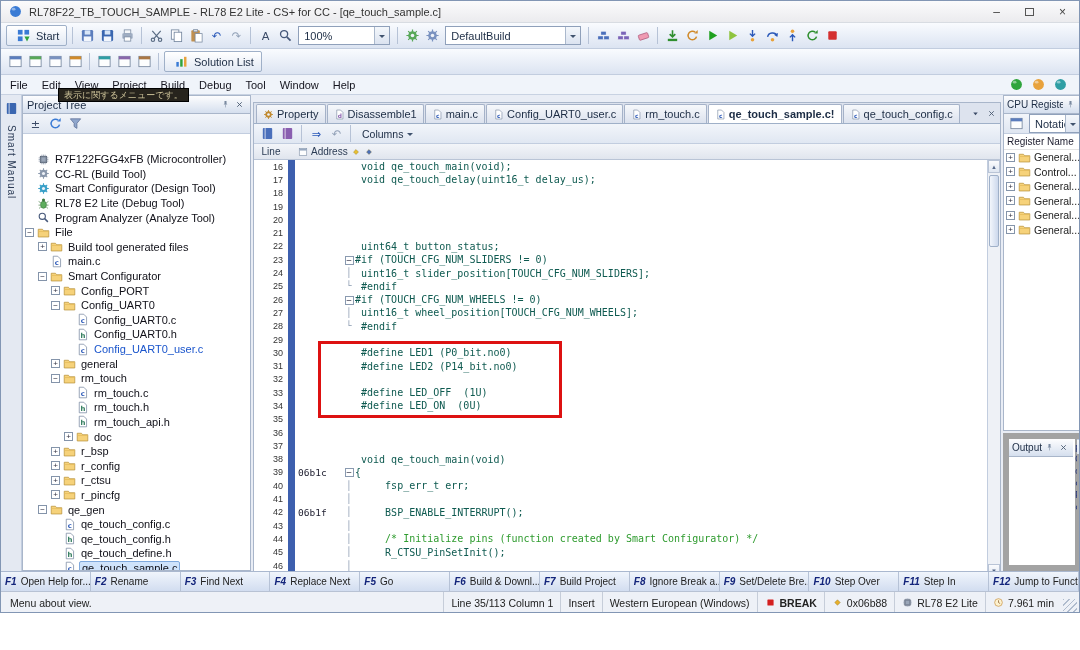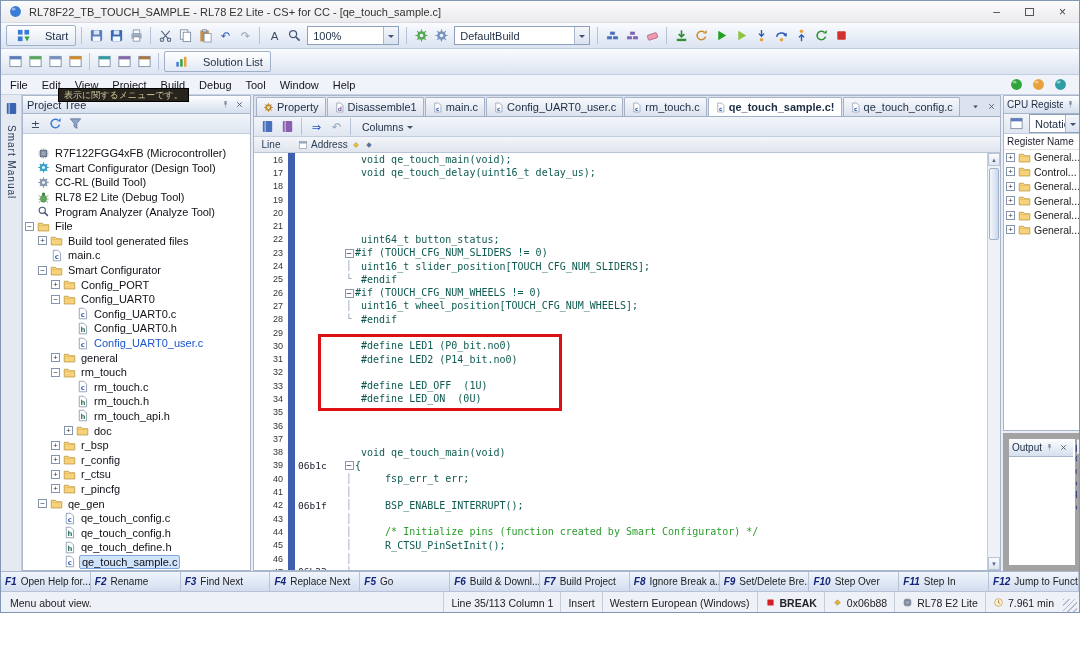--- a/index.html
+++ b/index.html
@@ -12,54 +12,54 @@
   .wbtns{display:flex;height:100%}
   .wbtn{width:33px;height:100%;display:flex;align-items:center;justify-content:center;color:#444;font-size:12px}
   .maxglyph{width:9px;height:8px;border:1px solid #555;display:inline-block}
   
   .tb{position:absolute;left:0;right:0;display:flex;align-items:center;padding:0 5px;background:linear-gradient(#f9fbfe,#dce4f2);border-bottom:1px solid #c2cddf;gap:2px}
   #toolbar1{top:22px;height:26px}
   #toolbar2{top:48px;height:26px}
   .tbi{width:18px;height:18px;display:inline-flex;align-items:center;justify-content:center;border-radius:2px;flex:none}
   .tbi svg{width:15px;height:15px}
   .tsep{width:1px;height:17px;background:#b6c2d6;margin:0 3px;flex:none}
-  .tbtn{display:inline-flex;align-items:center;gap:13px;height:21px;padding:0 7px;background:linear-gradient(#ffffff,#e2e9f4);border:1px solid #9fb0c8;border-radius:2px;font-family:inherit;font-size:11px;color:#1c2c44}
+  .tbtn{display:inline-flex;align-items:center;gap:4px;height:21px;padding:0 7px;background:linear-gradient(#ffffff,#e2e9f4);border:1px solid #9fb0c8;border-radius:2px;font-family:inherit;font-size:11px;color:#1c2c44}
   .combo{display:inline-flex;align-items:center;height:19px;background:#fff;border:1px solid #8fa0ba;margin:0 2px;flex:none}
   .combo .cval{flex:1;font-size:11px;padding:0 5px;color:#1c2c44;overflow:hidden;white-space:nowrap}
   .combo .carr{width:15px;height:100%;display:flex;align-items:center;justify-content:center;background:linear-gradient(#f4f7fb,#dbe3f0);border-left:1px solid #aab8cc}
   .combo .carr::before{content:"";width:0;height:0;border:3.5px solid transparent;border-top-color:#40536e;transform:translateY(2px)}
   
   #menubar{position:absolute;top:74px;left:0;right:0;height:20px;background:#f0f4fa;border-bottom:1px solid #c8d2e2;display:flex;align-items:center;padding:0 2px}
   #menu-items{display:flex}
   .mitem{font-size:11px;padding:2px 7px;color:#14141e}
   .mright{margin-left:auto;display:flex;gap:4px;padding-right:8px}
   #tooltip{position:absolute;left:57px;top:87px;height:14px;background:#27241d;border:1px solid #000;color:#cfc49a;font-size:9px;line-height:12px;padding:0 5px;z-index:60;white-space:nowrap}
   
   #main{position:absolute;top:94px;left:0;right:0;height:476px}
   #sidestrip{position:absolute;left:0;top:0;width:21px;height:100%;background:#e4e9f2;border-right:1px solid #c2cddf;display:flex;flex-direction:column;align-items:center;padding-top:4px}
   #sidestrip .vlabel{writing-mode:vertical-rl;font-size:10px;color:#2a3a55;margin-top:8px;letter-spacing:1px}
   .panel-h{height:18px;background:linear-gradient(#fdfdfe,#d5dfee);border-bottom:1px solid #a9b6ca;display:flex;align-items:center;padding:0 4px;font-size:11px;color:#1c2c44;flex:none}
   .panel-h .ph-title{flex:1;white-space:nowrap;overflow:hidden}
   .phbtn{width:14px;height:13px;display:inline-flex;align-items:center;justify-content:center;flex:none}
   .phbtn svg{width:9px;height:9px}
   .panel-tb{height:20px;background:linear-gradient(#f2f5fa,#dfe6f1);border-bottom:1px solid #c2cddf;display:flex;align-items:center;gap:2px;padding:0 3px;flex:none}
   #ptree{position:absolute;left:21px;top:0;width:229px;height:100%;background:#fff;border:1px solid #a9b6ca;display:flex;flex-direction:column}
-  #tree-items{flex:1;overflow:hidden;padding-top:12px}
+  #tree-items{flex:1;overflow:hidden;padding-top:18px}
   .trow{height:14.6px;display:flex;align-items:center;font-size:11px;color:#101018;white-space:nowrap}
   .exp{width:9px;height:9px;border:1px solid #8494aa;background:#fff;font-size:8px;line-height:7px;text-align:center;color:#334;margin-right:3px;flex:none}
   .expsp{width:12px;flex:none}
   .ti{width:13px;height:13px;margin-right:3px;flex:none;display:inline-flex}
   .ti svg{width:13px;height:13px}
   .tlab{padding:0 2px}
   .trow.sel .tlab{background:#cfe3fb;border:1px solid #7fa9dd;border-radius:2px}
   .trow.emph .tlab{color:#1a55cc}
   #vsplit1{position:absolute;left:250px;top:0;width:2px;height:100%}
   #vsplit2{position:absolute;left:1000px;top:0;width:2px;height:100%}
   
-  #editor{position:absolute;left:252px;top:0;width:748px;height:100%;display:flex;flex-direction:column;background:#fff;border:1px solid #a9b6ca}
+  #editor{position:absolute;left:252px;top:7px;width:748px;height:100%;display:flex;flex-direction:column;background:#fff;border:1px solid #a9b6ca}
   #tabbar{height:21px;background:#dde3ee;border-bottom:1px solid #9fb0c8;display:flex;align-items:flex-end;padding:1px 2px 0;flex:none}
   #tabs{display:flex;align-items:flex-end;overflow:hidden}
   .etab{height:19px;display:inline-flex;align-items:center;gap:3px;padding:0 6px;font-size:11px;background:linear-gradient(#f6f8fb,#dce2ee);border:1px solid #a5b2c8;border-bottom:none;border-radius:2px 2px 0 0;margin-right:1px;color:#1c2c44;white-space:nowrap;flex:none}
   .etab.active{background:#fff;font-weight:bold}
   .etab .ti{width:11px;height:11px;margin-right:0}
   .etab .ti svg{width:11px;height:11px}
   .tabbar-r{margin-left:auto;display:flex;gap:2px;align-items:center;padding-bottom:3px}
   #edtoolbar{height:20px;background:linear-gradient(#f2f5fa,#e0e7f2);border-bottom:1px solid #c2cddf;display:flex;align-items:center;gap:2px;padding:0 4px;flex:none}
   .colbtn{display:inline-flex;align-items:center;gap:4px;padding:1px 6px;font-size:10.5px;color:#1c2c44}
   .dcaret{width:0;height:0;border:3.5px solid transparent;border-top-color:#40536e;transform:translateY(2px)}
@@ -458,37 +458,37 @@
                 <path d="M6 2v2M8 2v2M10 2v2M6 12v2M8 12v2M10 12v2M2 6h2M2 8h2M2 10h2M12 6h2M12 8h2M12 10h2" stroke="#8b97a9" stroke-width=".9"></path>
                 <rect x="5.5" y="5.5" width="5" height="5" fill="#9aa6b8"></rect>
               </svg>
             </span>
             <span class="tlab">R7F122FGG4xFB (Microcontroller)</span>
           </div>
           <div class="trow" style="padding-left: 2px;">
             <span class="expsp"></span>
             <span class="ti">
               <svg viewBox="0 0 16 16" width="100%" height="100%">
+                <circle cx="8" cy="8" r="4.6" fill="#8a98ac"></circle>
+                <circle cx="8" cy="8" r="1.9" fill="#eef2f8"></circle>
+                <path d="M8 1.5v3M8 11.5v3M1.5 8h3M11.5 8h3M3.4 3.4l2.1 2.1M10.5 10.5l2.1 2.1M12.6 3.4l-2.1 2.1M5.5 10.5l-2.1 2.1" stroke="#8a98ac" stroke-width="1.3"></path>
+              </svg>
+            </span>
+            <span class="tlab">CC-RL (Build Tool)</span>
+          </div>
+          <div class="trow" style="padding-left: 2px;">
+            <span class="expsp"></span>
+            <span class="ti">
+              <svg viewBox="0 0 16 16" width="100%" height="100%">
                 <circle cx="8" cy="8" r="4.6" fill="#3aa0c8"></circle>
                 <circle cx="8" cy="8" r="1.9" fill="#eef2f8"></circle>
                 <path d="M8 1.5v3M8 11.5v3M1.5 8h3M11.5 8h3M3.4 3.4l2.1 2.1M10.5 10.5l2.1 2.1M12.6 3.4l-2.1 2.1M5.5 10.5l-2.1 2.1" stroke="#3aa0c8" stroke-width="1.3"></path>
               </svg>
             </span>
             <span class="tlab">Smart Configurator (Design Tool)</span>
-          </div>
-          <div class="trow" style="padding-left: 2px;">
-            <span class="expsp"></span>
-            <span class="ti">
-              <svg viewBox="0 0 16 16" width="100%" height="100%">
-                <circle cx="8" cy="8" r="4.6" fill="#8a98ac"></circle>
-                <circle cx="8" cy="8" r="1.9" fill="#eef2f8"></circle>
-                <path d="M8 1.5v3M8 11.5v3M1.5 8h3M11.5 8h3M3.4 3.4l2.1 2.1M10.5 10.5l2.1 2.1M12.6 3.4l-2.1 2.1M5.5 10.5l-2.1 2.1" stroke="#8a98ac" stroke-width="1.3"></path>
-              </svg>
-            </span>
-            <span class="tlab">CC-RL (Build Tool)</span>
           </div>
           <div class="trow" style="padding-left: 2px;">
             <span class="expsp"></span>
             <span class="ti">
               <svg viewBox="0 0 16 16" width="100%" height="100%">
                 <ellipse cx="8" cy="9.5" rx="3.6" ry="4.4" fill="#5fae5f" stroke="#3d7a3d" stroke-width=".8"></ellipse>
                 <circle cx="8" cy="3.8" r="1.9" fill="#3d7a3d"></circle>
                 <path d="M4.5 7L2 5.5M11.5 7L14 5.5M4.2 10H1.8M11.8 10h2.4M4.5 12.5L2.5 14M11.5 12.5l2 1.5" stroke="#3d7a3d" stroke-width=".8"></path>
               </svg>
             </span>

